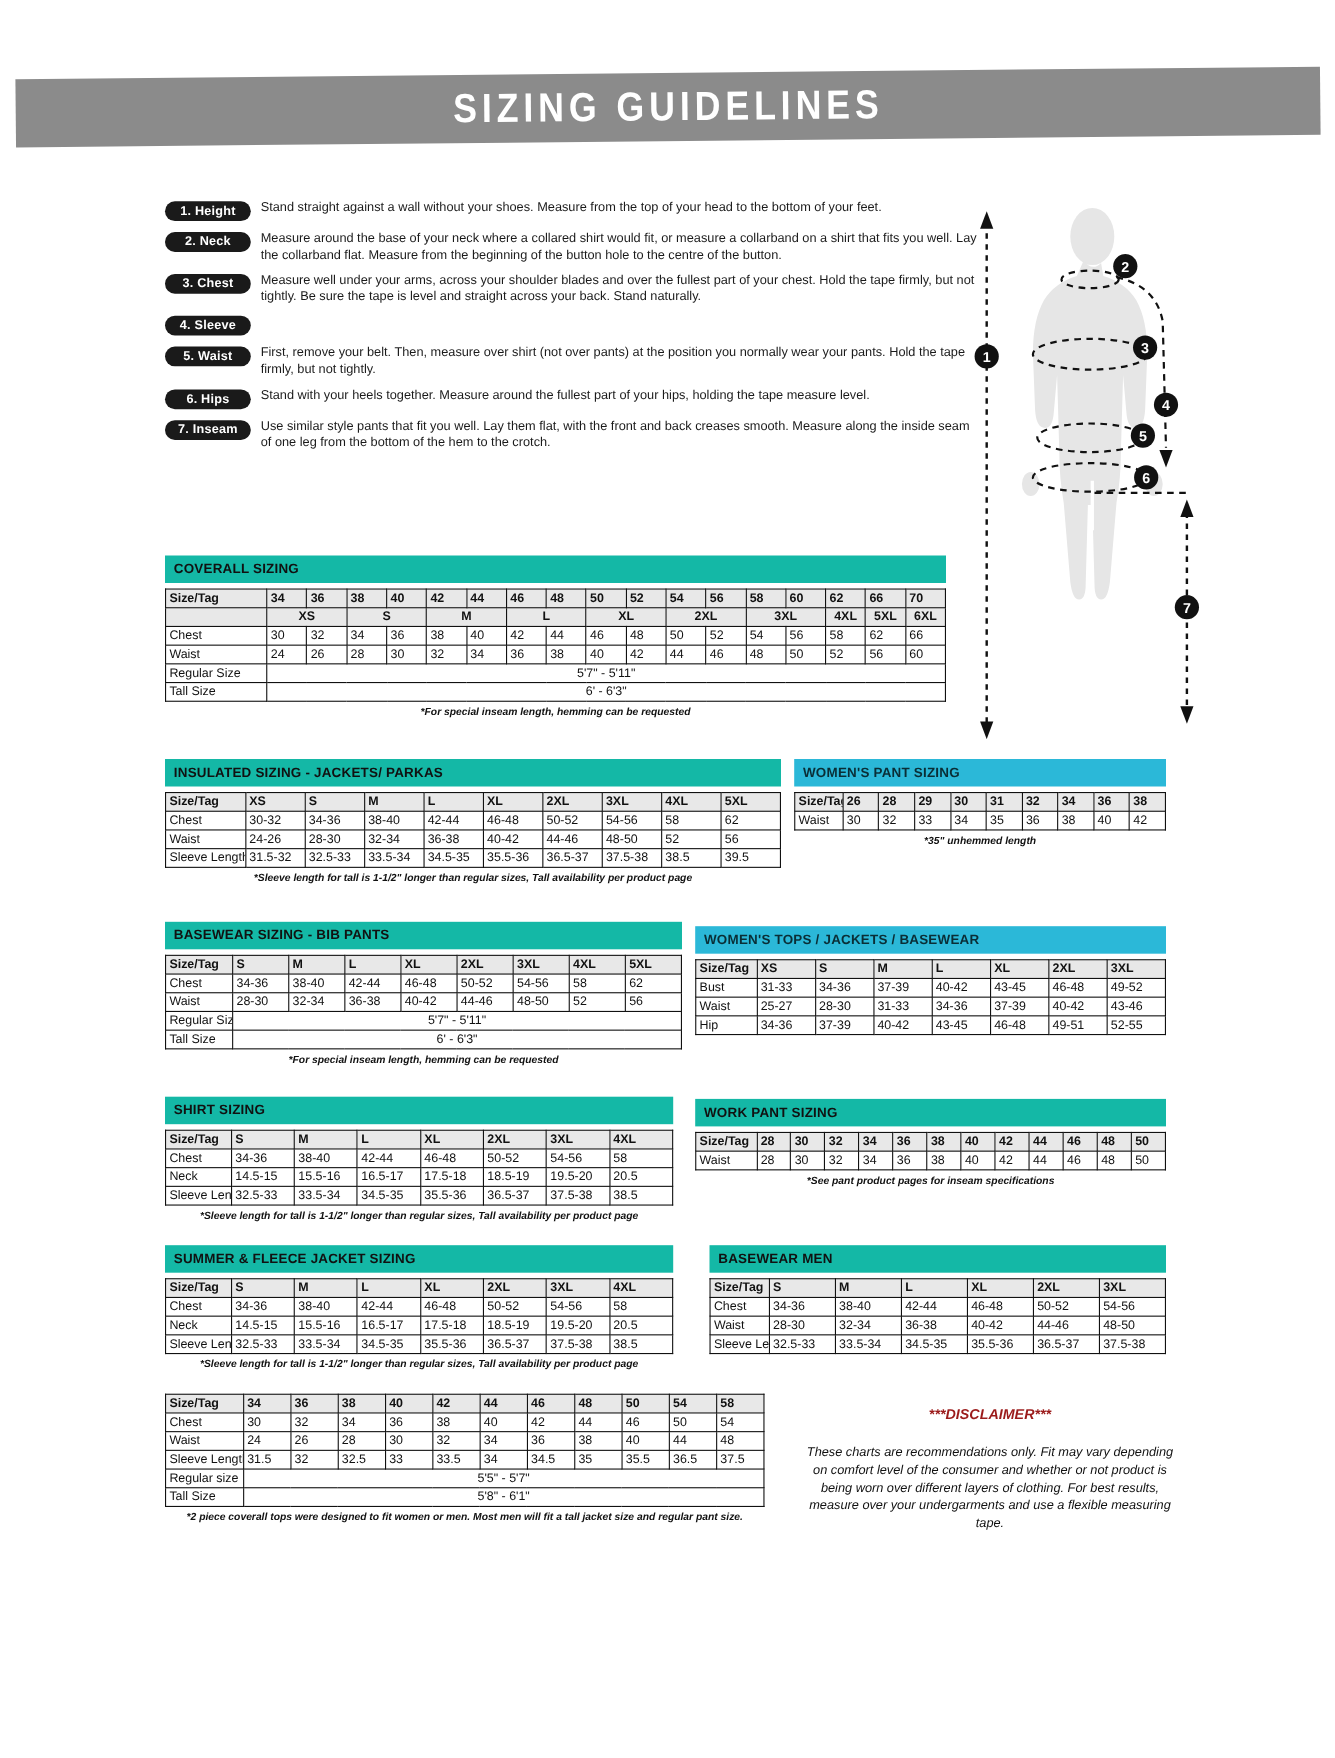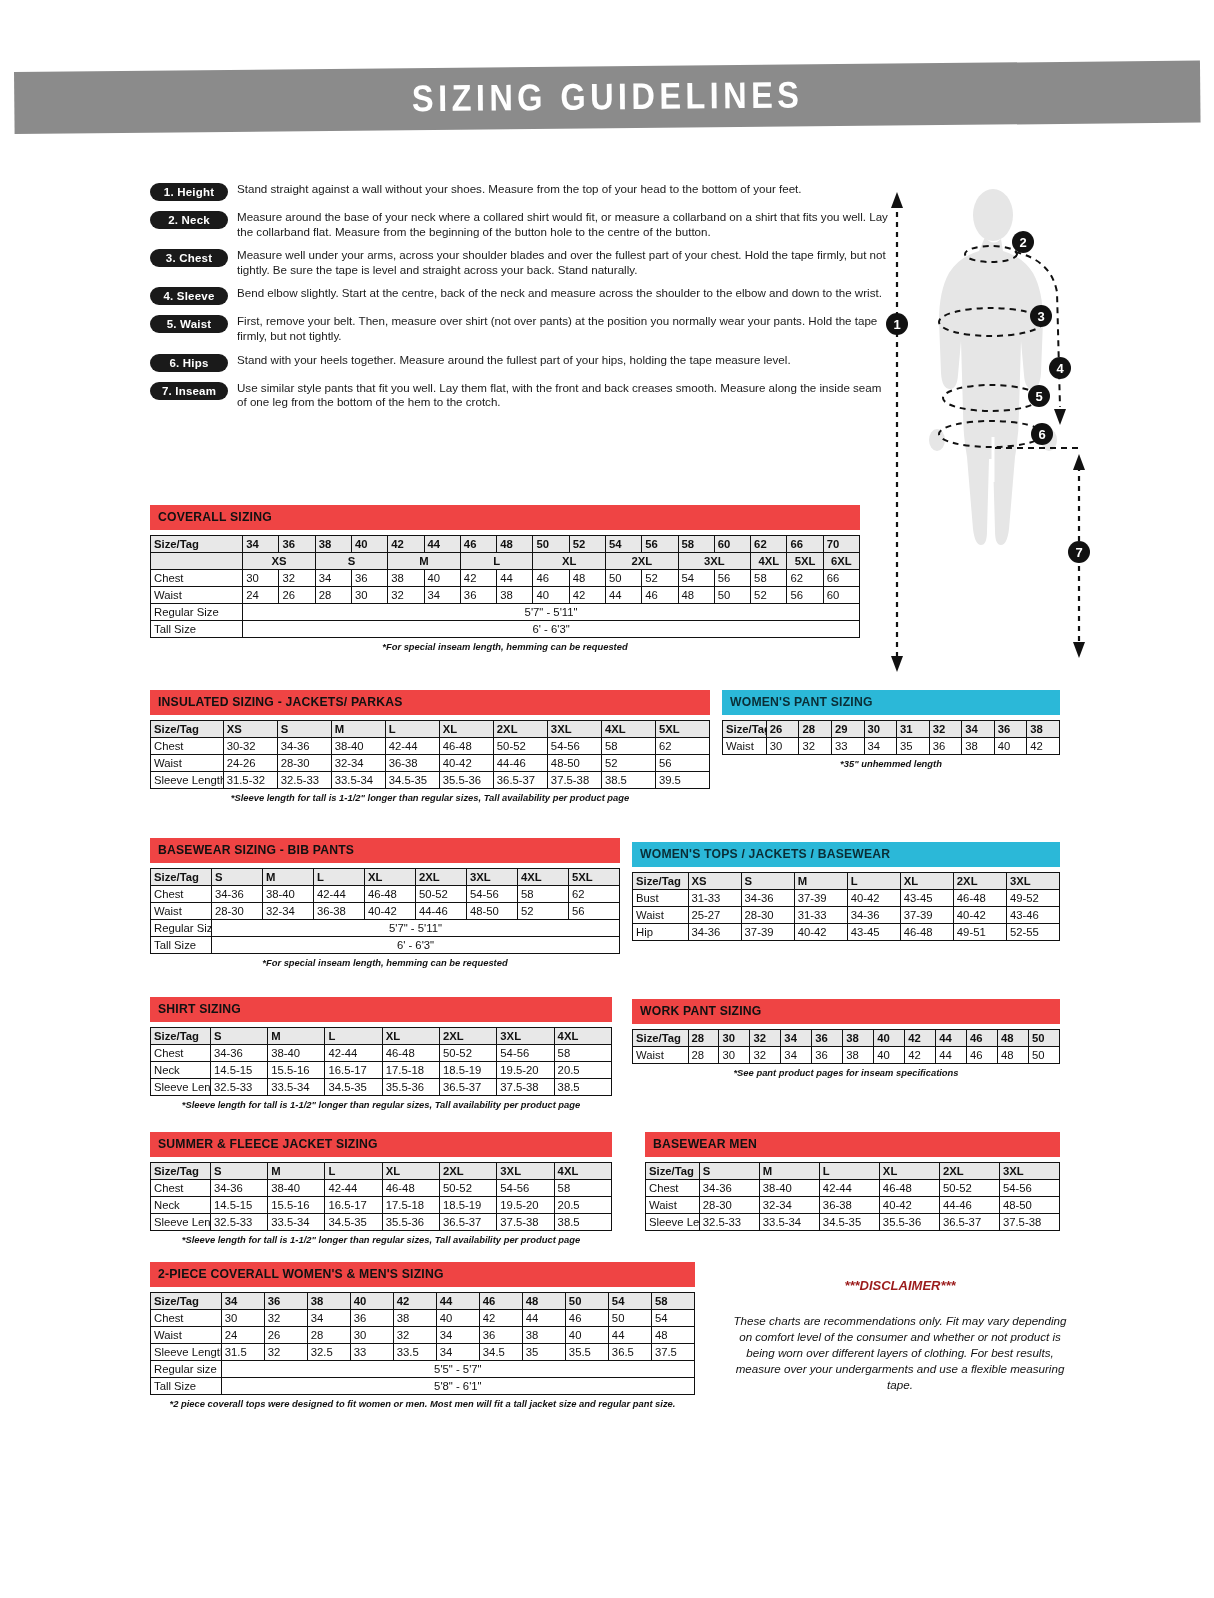--- a/index.html
+++ b/index.html
@@ -39,21 +39,21 @@
     margin-right:9px; margin-top:1px; letter-spacing:.2px;
   }
   .instr-text{ font-size:11.6px; line-height:14.6px; color:#1a1a1a; flex:1; }
 
   
   .figure{ position:absolute; left:875px; top:182px; width:230px; height:500px; }
 
   
   .block{ position:absolute; }
   .blk-title{
-    background:#ef4444; color:#111; font-weight:bold;
+    background:#14b8a6; color:#111; font-weight:bold;
     font-size:12.2px; padding:5px 8px 6px 8px; letter-spacing:.2px;
   }
   .blk-title.cyan{ background:#2bb8d8; color:#0a2e36; }
   table.sz{
     border-collapse:collapse; width:100%; margin-top:5px;
     font-size:11.3px; table-layout:fixed;
   }
   table.sz td, table.sz th{
     border:1px solid #111; padding:1px 3px; height:17px;
     text-align:left; font-weight:normal; color:#111;
@@ -88,21 +88,20 @@
     <div class="instr-row">
       <div class="pill">2. Neck</div>
       <div class="instr-text">Measure around the base of your neck where a collared shirt would fit, or measure a collarband on a shirt that fits you well. Lay the collarband flat. Measure from the beginning of the button hole to the centre of the button.</div>
     </div>
     <div class="instr-row">
       <div class="pill">3. Chest</div>
       <div class="instr-text">Measure well under your arms, across your shoulder blades and over the fullest part of your chest. Hold the tape firmly, but not tightly. Be sure the tape is level and straight across your back. Stand naturally.</div>
     </div>
     <div class="instr-row">
       <div class="pill">4. Sleeve</div>
-      <div class="instr-text">Bend elbow slightly. Start at the centre, back of the neck and measure across the shoulder to the elbow and down to the wrist.</div>
     </div>
     <div class="instr-row">
       <div class="pill">5. Waist</div>
       <div class="instr-text">First, remove your belt. Then, measure over shirt (not over pants) at the position you normally wear your pants. Hold the tape firmly, but not tightly.</div>
     </div>
     <div class="instr-row">
       <div class="pill">6. Hips</div>
       <div class="instr-text">Stand with your heels together. Measure around the fullest part of your hips, holding the tape measure level.</div>
     </div>
     <div class="instr-row">
@@ -771,21 +770,20 @@
             <td>35.5-36</td>
             <td>36.5-37</td>
             <td>37.5-38</td>
           </tr>
         </tbody>
       </table>
     </div>
 </div>
 
 <div class="block" style="left:150px; top:1262px; width:545px;">
-  <div class="blk-title">2-PIECE COVERALL WOMEN'S &amp; MEN'S SIZING</div>
   <div>
       <table class="sz">
         <colgroup>
           <col style="width: 13%;">
           <col style="width: 7.90909%;">
           <col style="width: 7.90909%;">
           <col style="width: 7.90909%;">
           <col style="width: 7.90909%;">
           <col style="width: 7.90909%;">
           <col style="width: 7.90909%;">

